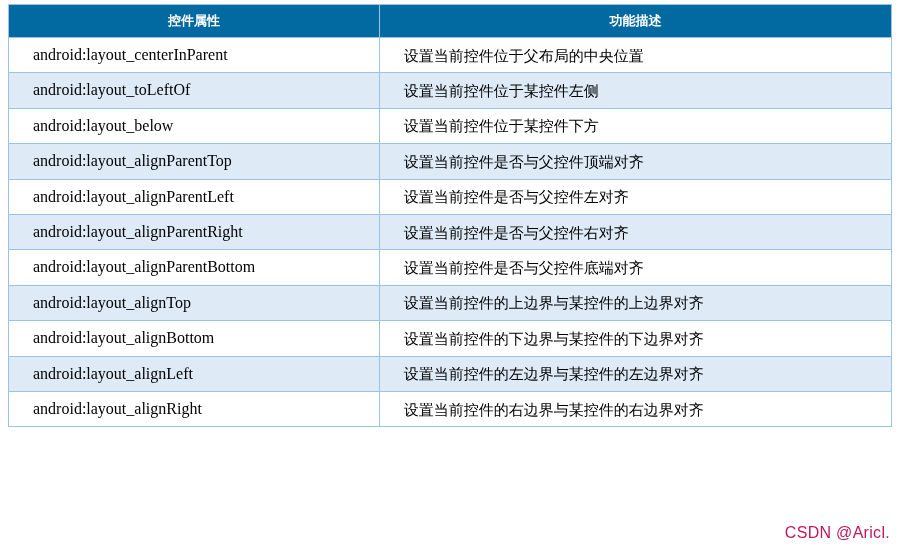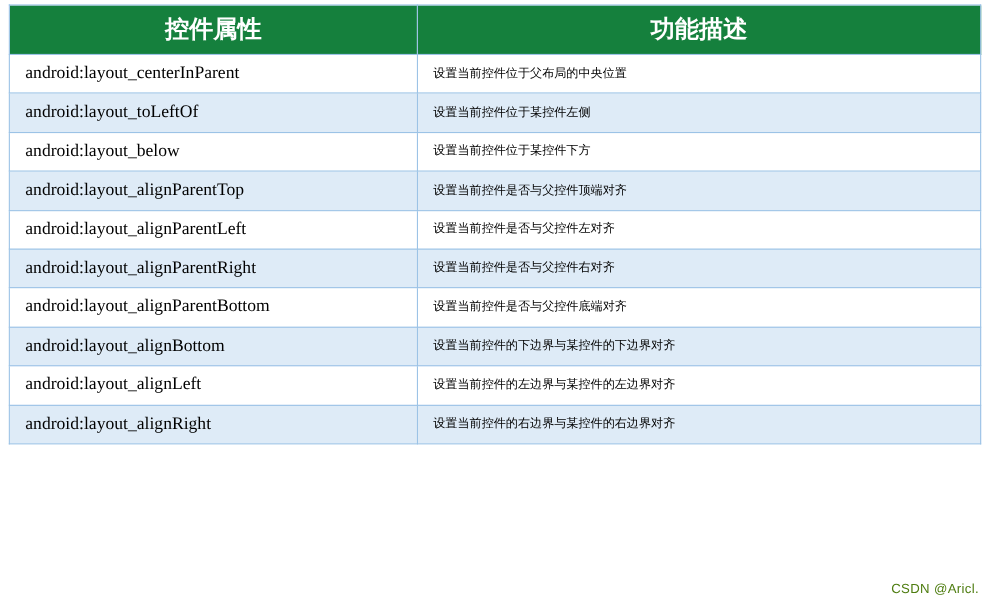--- a/index.html
+++ b/index.html
@@ -15,61 +15,61 @@
       font-size: 15px;
       padding: 4px 8px;
       position: relative;
     }
     table {
       width: 100%;
       border-collapse: collapse;
       table-layout: fixed;
     }
     th {
-      background: #15803d;
+      background: #0369a1;
       color: #ffffff;
       font-weight: bold;
-      font-size: 22px;
+      font-size: 13px;
       padding: 7px 10px;
       text-align: center;
       border: 1px solid #9cc3e6;
     }
     th:first-child {
       width: 42%;
     }
     th:last-child {
       width: 58%;
     }
     td {
-      padding: 6px 14px;
+      padding: 6px 24px;
       border: 1px solid #9cc3e6;
       color: #000000;
       vertical-align: middle;
       line-height: 1.4;
     }
     td:first-child {
       font-family: "Times New Roman", serif;
       font-size: 16px;
     }
     td:last-child {
       font-family: "Microsoft YaHei", Arial, sans-serif;
-      font-size: 11px;
+      font-size: 15px;
     }
     tbody tr:nth-child(odd) {
       background: #ffffff;
     }
     tbody tr:nth-child(even) {
       background: #deebf7;
     }
     .watermark {
       position: absolute;
       right: 10px;
       bottom: 6px;
-      color: #4d7c0f;
-      font-size: 12px;
+      color: #be185d;
+      font-size: 16px;
       font-family: Arial, sans-serif;
       letter-spacing: 0.3px;
     }
   </style>
 </head>
 <body>
 
 <table>
   <thead>
     <tr>
@@ -100,20 +100,24 @@
       </tr>
       <tr>
         <td>android:layout_alignParentRight</td>
         <td>设置当前控件是否与父控件右对齐</td>
       </tr>
       <tr>
         <td>android:layout_alignParentBottom</td>
         <td>设置当前控件是否与父控件底端对齐</td>
       </tr>
       <tr>
+        <td>android:layout_alignTop</td>
+        <td>设置当前控件的上边界与某控件的上边界对齐</td>
+      </tr>
+      <tr>
         <td>android:layout_alignBottom</td>
         <td>设置当前控件的下边界与某控件的下边界对齐</td>
       </tr>
       <tr>
         <td>android:layout_alignLeft</td>
         <td>设置当前控件的左边界与某控件的左边界对齐</td>
       </tr>
       <tr>
         <td>android:layout_alignRight</td>
         <td>设置当前控件的右边界与某控件的右边界对齐</td>

